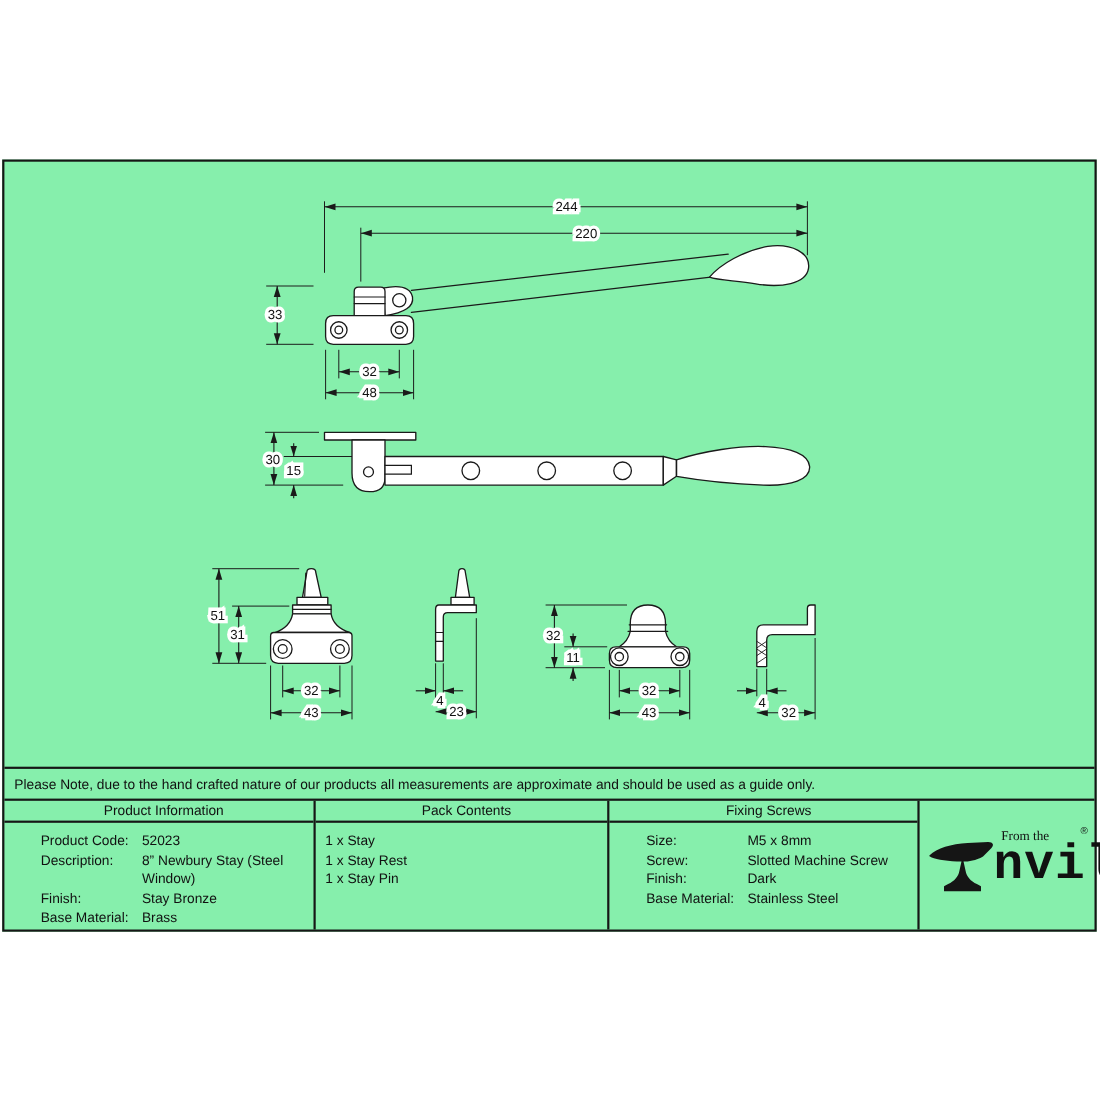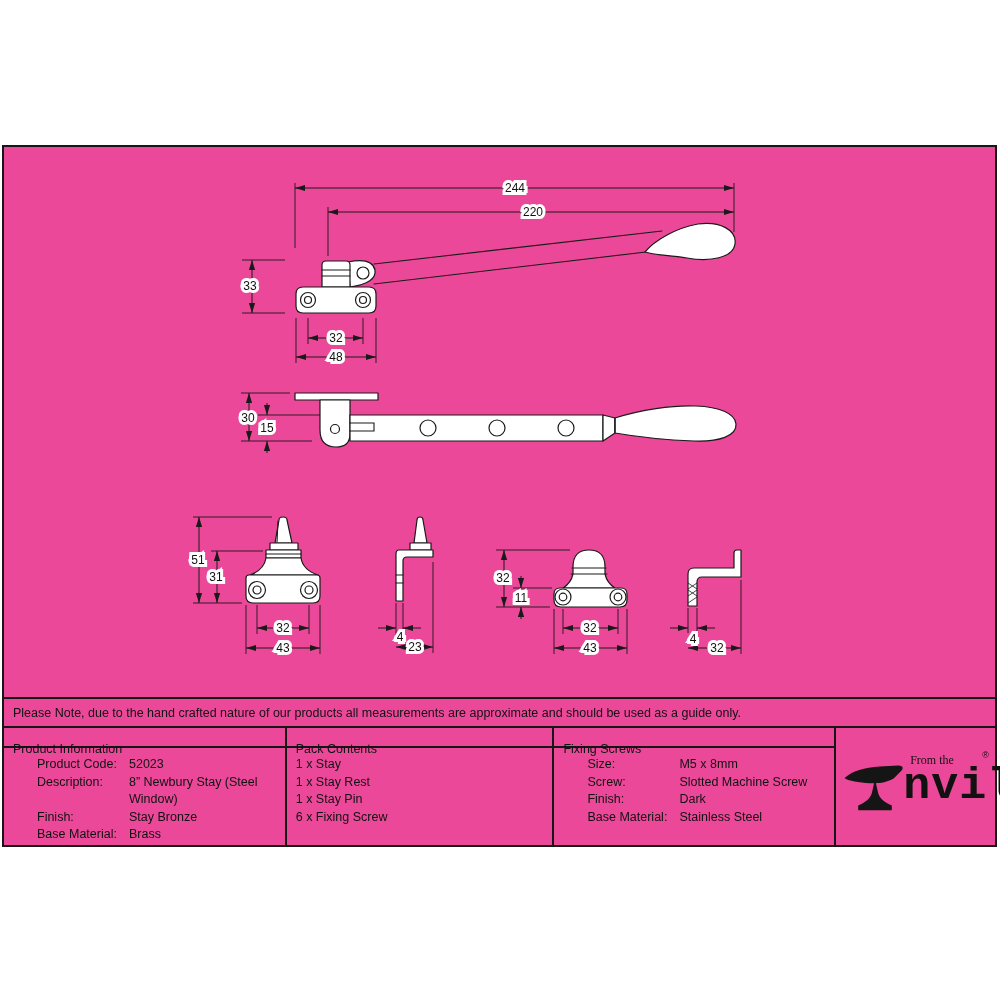--- a/index.html
+++ b/index.html
@@ -1,28 +1,28 @@
 <!DOCTYPE html>
 <html><head>
 <meta charset="utf-8">
 <style>
   html,body{margin:0;padding:0;background:#fff;}
   body{width:1000px;height:1000px;position:relative;font-family:"Liberation Sans",sans-serif;color:#111;}
-  .sheet{position:absolute;left:2px;top:145px;width:995px;height:702px;border:2px solid #161616;box-sizing:border-box;background:#ec4899;}
+  .sheet{position:absolute;left:2px;top:145px;width:995px;height:702px;border:2px solid #161616;box-sizing:border-box;background:#86efac;}
   .drawing-svg{position:absolute;left:0;top:0;width:991px;height:550px;display:block;}
 
   .note-row{position:absolute;left:0;top:550px;width:991px;height:31px;box-sizing:border-box;
     border-top:2px solid #161616;border-bottom:2px solid #161616;display:flex;align-items:center;
     padding-left:9px;font-size:12.5px;}
   .spec-table{position:absolute;left:0;top:581px;width:991px;height:117px;display:flex;}
   .col{box-sizing:border-box;height:100%;display:flex;flex-direction:column;}
   .col-sep{border-right:2px solid #161616;}
   .col1{width:283px;} .col2{width:268px;} .col3{width:282px;} .col4{width:159px;}
   .col-header{box-sizing:border-box;height:20px;border-bottom:2px solid #161616;
-    font-size:12.5px;padding:14px 0 0 9px;}
+    font-size:12.5px;padding:2px 0 0 9px;text-align:center;}
   .col-body{flex:1;padding:8px 4px 0 9px;font-size:12.5px;line-height:17.5px;}
   .kv{display:flex;margin-left:24px;}
   .kv .k{width:92px;flex:none;}
   .pack-item{display:block;}
 
   .logo{position:relative;width:100%;height:100%;}
   .anvil-svg{position:absolute;left:6px;top:30px;width:66px;height:56px;}
   .logo-brand{position:absolute;left:67px;top:36px;font-family:Liberation Mono, monospace;
     font-weight:700;font-size:45px;line-height:1;letter-spacing:1px;}
   .logo-tagline{position:absolute;left:74px;top:25px;font-family:"Liberation Serif",serif;font-size:12px;}
@@ -228,21 +228,20 @@
         </div>
       </div>
     </div>
 
     <div class="col col2 col-sep">
       <div class="col-header">Pack Contents</div>
       <div class="col-body">
         <span class="pack-item">1 x Stay</span>
         <span class="pack-item">1 x Stay Rest</span>
         <span class="pack-item">1 x Stay Pin</span>
-        <span class="pack-item">6 x Fixing Screw</span>
       </div>
     </div>
 
     <div class="col col3 col-sep">
       <div class="col-header">Fixing Screws</div>
       <div class="col-body">
         <div class="kv">
           <span class="k">Size:</span>
           <span class="v">M5 x 8mm</span>
         </div>

